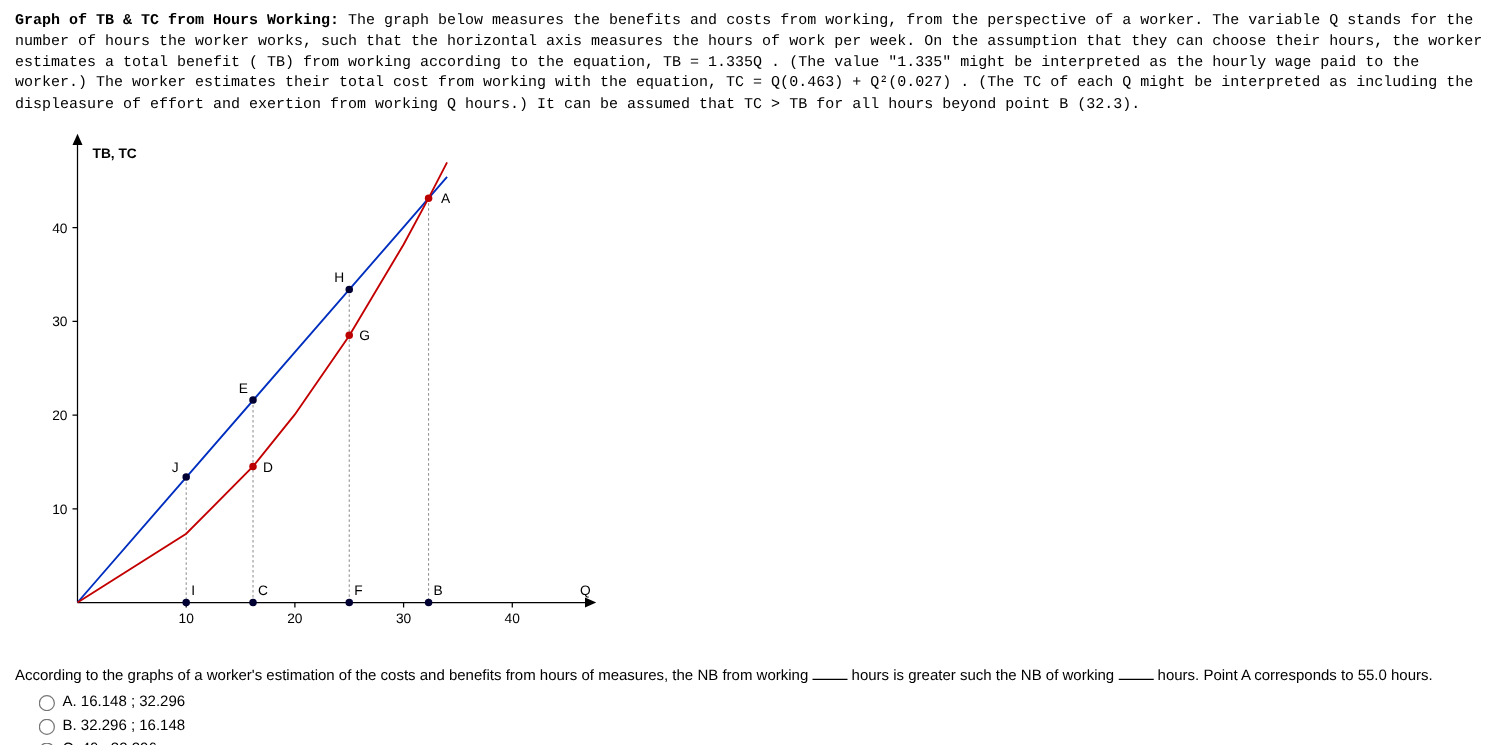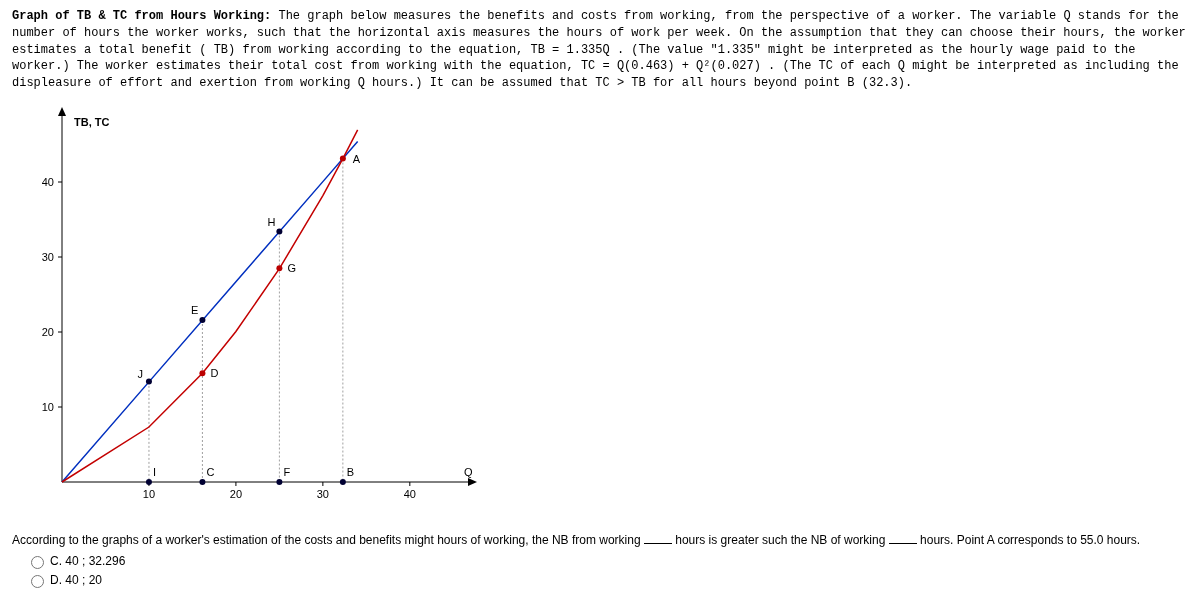--- a/index.html
+++ b/index.html
@@ -104,23 +104,31 @@
       <text class="point-label" x="184.4173913043478" y="374" text-anchor="start">C</text>
       <circle cx="257.39130434782606" cy="380" r="3" class="dot"></circle>
       <text class="point-label" x="261.39130434782606" y="374" text-anchor="start">F</text>
       <circle cx="320.86956521739125" cy="380" r="3" class="dot"></circle>
       <text class="point-label" x="324.86956521739125" y="374" text-anchor="start">B</text>
       <text class="point-label" x="442" y="374">Q</text>
     </svg>
 </div>
 
 <div class="question">
-  <span>According to the graphs of a worker's estimation of the costs and benefits might hours of working, the NB from working </span><span class="blank"></span><span> hours is greater such the NB of working </span><span class="blank"></span><span> hours. Point A corresponds to 55.0 hours.</span>
+  <span>According to the graphs of a worker's estimation of the costs and benefits from hours of measures, the NB from working </span><span class="blank"></span><span> hours is greater such the NB of working </span><span class="blank"></span><span> hours. Point A corresponds to 55.0 hours.</span>
 
   <div class="choices">
+    <label class="choice">
+      <input type="radio" name="ans" style="">
+      <span>A. 16.148 ; 32.296</span>
+    </label>
+    <label class="choice">
+      <input type="radio" name="ans" style="">
+      <span>B. 32.296 ; 16.148</span>
+    </label>
     <label class="choice">
       <input type="radio" name="ans" style="">
       <span>C. 40 ; 32.296</span>
     </label>
     <label class="choice">
       <input type="radio" name="ans" style="">
       <span>D. 40 ; 20</span>
     </label>
   </div>
 </div>

